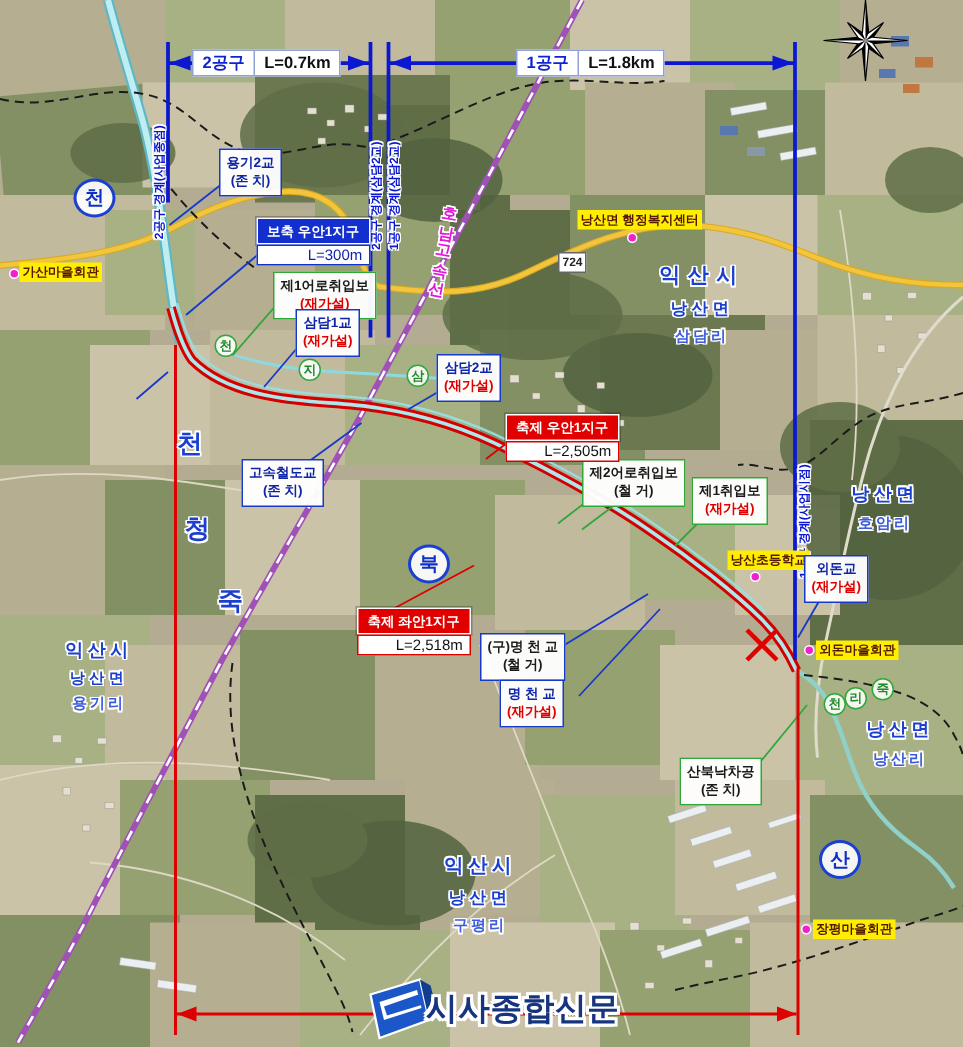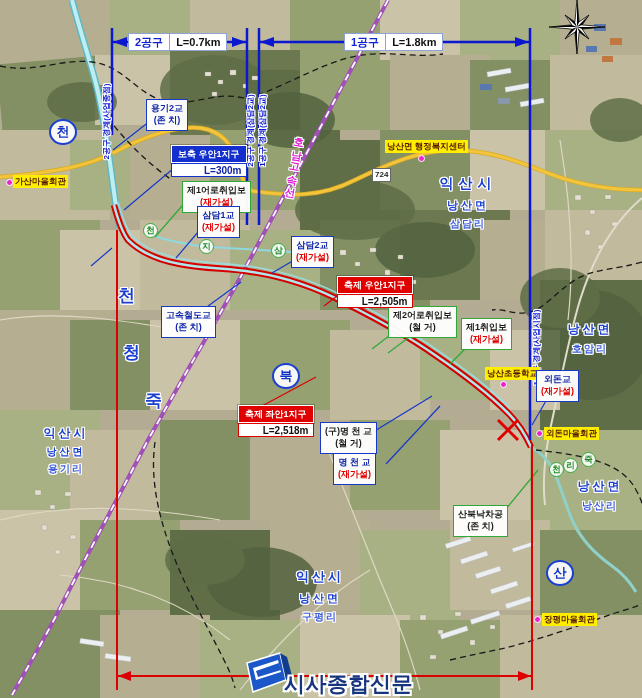--- a/index.html
+++ b/index.html
@@ -10,21 +10,21 @@
        -1px 0 0 #fff,1px 0 0 #fff,0 -1px 0 #fff,0 1px 0 #fff;}
   .bx{position:absolute;background:rgba(255,255,255,.96);font-weight:bold;font-size:9px;
       line-height:1.32;text-align:center;padding:3px 4px;white-space:nowrap;z-index:30;}
   .bd-blue{border:1.5px solid #1838c8;}
   .bd-green{border:1.5px solid #2fa838;}
   .t-blue{color:#0f24a8;} .t-red{color:#e00000;} .t-black{color:#1a1a1a;}
   .zone{position:absolute;text-align:right;z-index:30;display:inline-block;}
   .zone-title{font-weight:bold;color:#fff;font-size:9px;padding:1.5px 6px;white-space:nowrap;
               border:1px solid #fff;box-shadow:0 0 0 1px rgba(0,0,0,.25);}
   .zt-blue{background:#1330cf;} .zt-red{background:#e00000;}
-  .zone-len{font-weight:bold;font-size:10px;background:#fff;padding:0.5px 4px;white-space:nowrap;}
+  .zone-len{font-weight:normal;font-size:10px;background:#fff;padding:0.5px 4px;white-space:nowrap;}
   .zl-blue{border:1.5px solid #1330cf;color:#0f24a8;}
   .zl-red{border:1.5px solid #dc0000;color:#111;padding-left:12px;}
   .poi{position:absolute;background:#ffee00;color:#551a00;font-size:8.5px;font-weight:bold;
        padding:0.5px 2px;white-space:nowrap;z-index:28;}
   .pdot{position:absolute;width:5px;height:5px;border-radius:50%;background:#ee22cc;
         border:1px solid #fff;z-index:28;}
   .region{position:absolute;text-align:center;color:#1b3fd0;font-weight:bold;z-index:26;}
   .r-city{font-size:14px;letter-spacing:5px;}
   .r-city-sm{font-size:12px;letter-spacing:3px;}
   .r-myeon{font-size:11px;letter-spacing:3px;margin-top:5px;}
@@ -41,21 +41,21 @@
         background:rgba(255,255,255,.92);color:#1030c8;font-weight:bold;font-size:13px;
         display:flex;align-items:center;justify-content:center;z-index:24;}
   .gcirc{position:absolute;width:13px;height:13px;border:1.5px solid #2fa838;border-radius:50%;
          background:rgba(255,255,255,.88);color:#1f8a28;font-size:8.5px;font-weight:bold;
          display:flex;align-items:center;justify-content:center;z-index:24;}
   .rail-label{position:absolute;writing-mode:vertical-rl;transform:rotate(10deg);
               font-size:10.5px;font-weight:bold;color:#e018d8;letter-spacing:2px;z-index:25;}
   .wm{position:absolute;display:flex;align-items:center;z-index:40;}
   .wm-text{font-size:21px;font-weight:900;color:#17357e;letter-spacing:0.5px;
            text-shadow:-2px -2px 0 #fff,2px -2px 0 #fff,-2px 2px 0 #fff,2px 2px 0 #fff,
-           -2px 0 0 #fff,2px 0 0 #fff,0 -2px 0 #fff,0 2px 0 #fff;margin-top:12px;}
+           -2px 0 0 #fff,2px 0 0 #fff,0 -2px 0 #fff,0 2px 0 #fff;}
   .badge{position:absolute;background:#fff;border:1px solid #666;color:#222;font-size:8px;
          font-weight:bold;padding:1px 2px;line-height:10px;z-index:27;}
 </style>
 </head>
 <body>
 
 <div id="stage">
 
   <svg class="map" width="642" height="698" viewBox="0 0 642 698">
 

